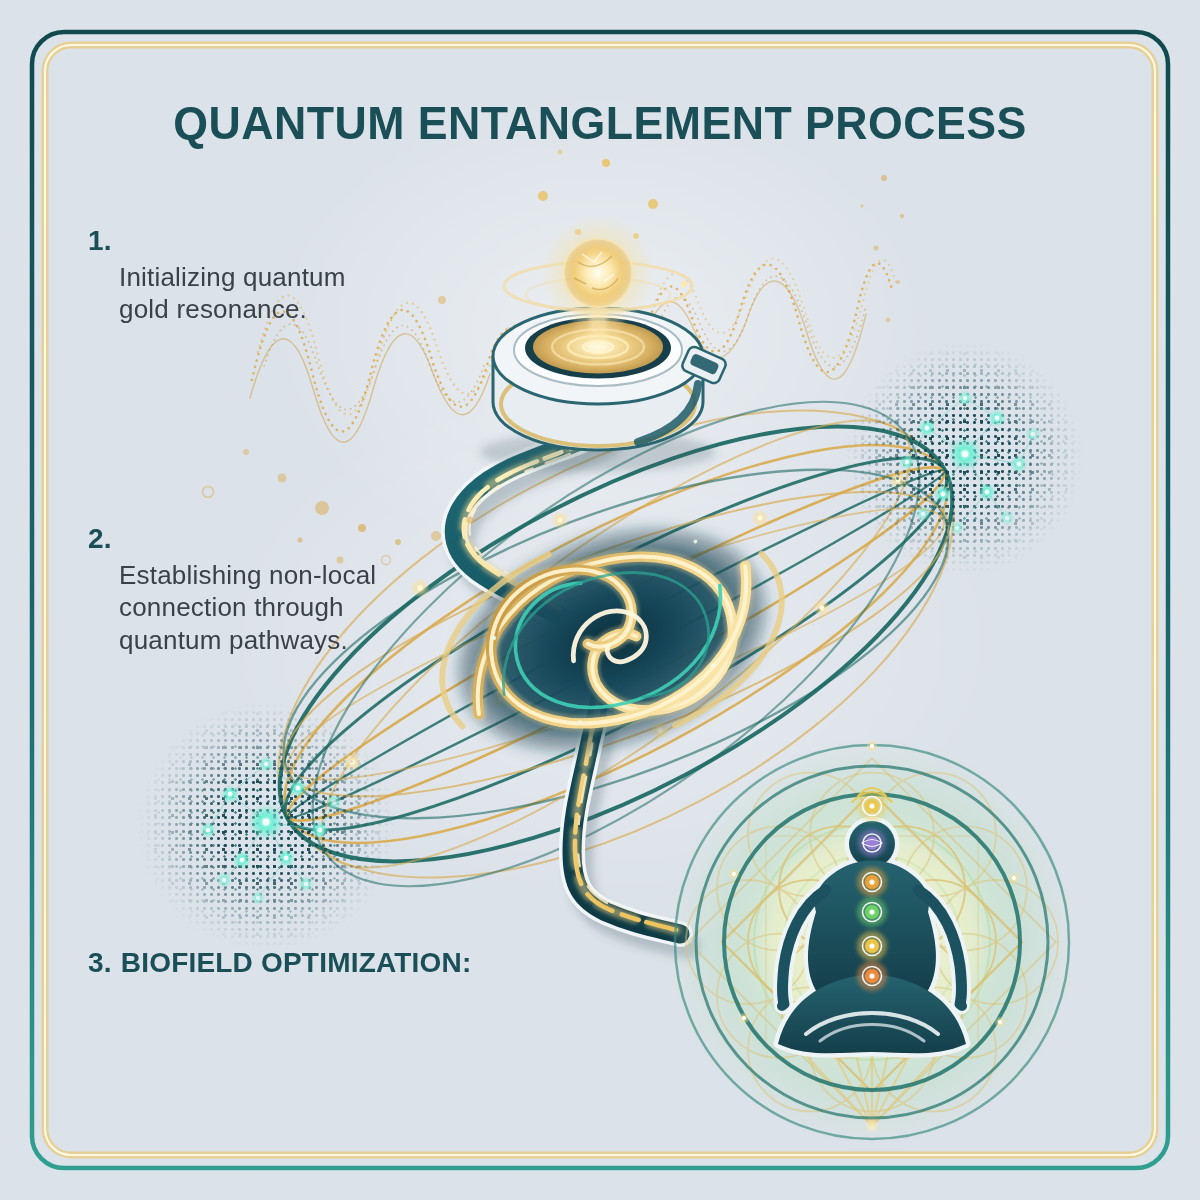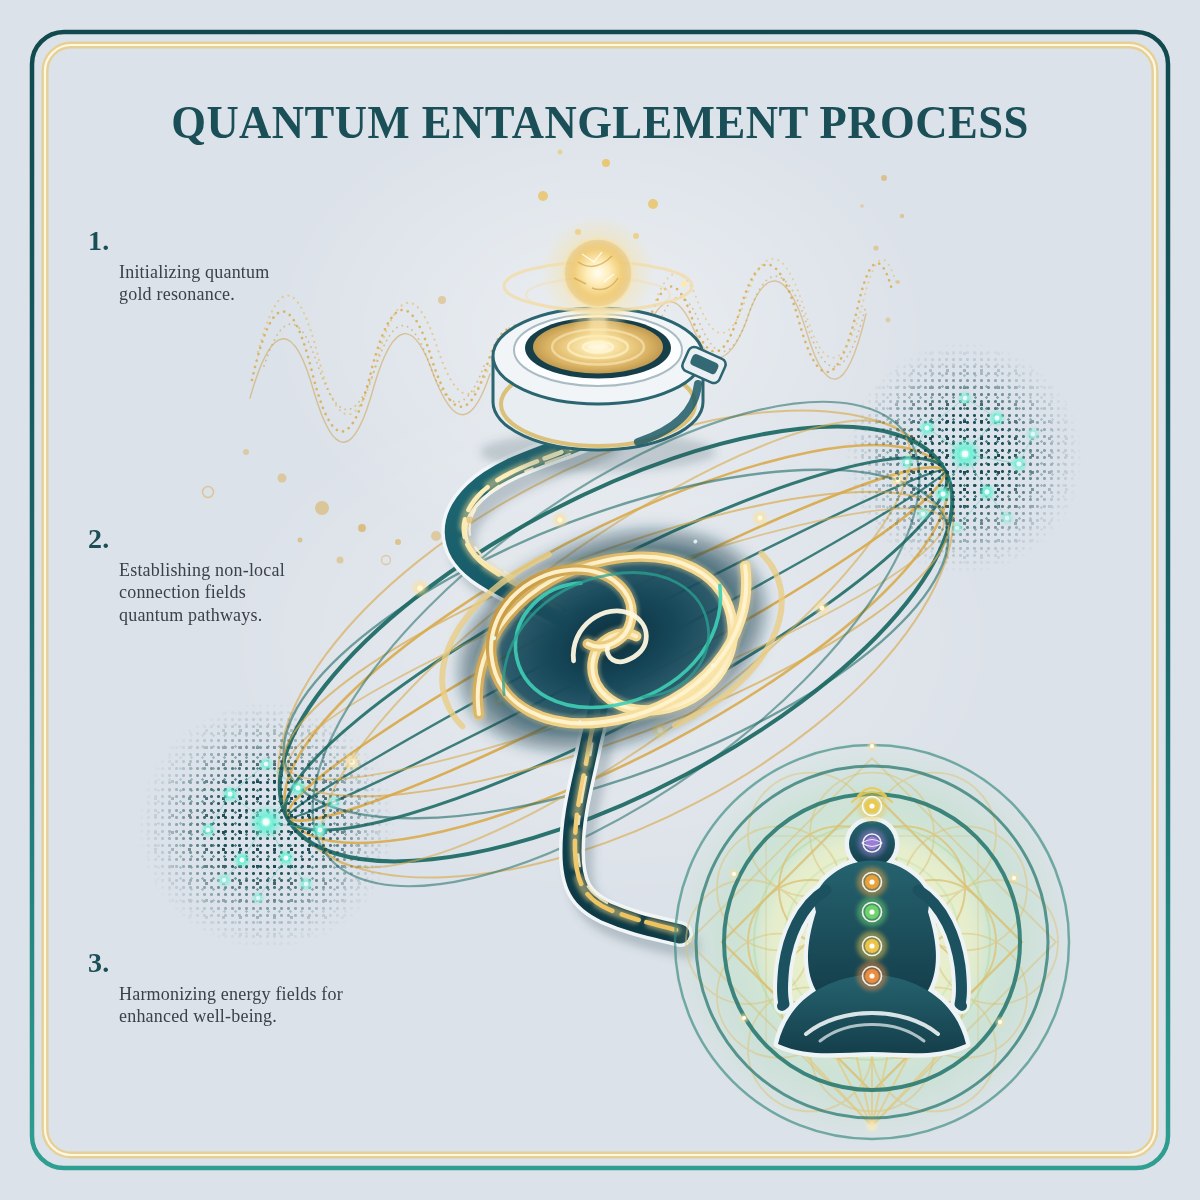--- a/index.html
+++ b/index.html
@@ -1,37 +1,37 @@
 <!DOCTYPE html>
 <html style="--background: #dce2e9; --frame-teal: #1a5f63; --frame-gold: #e7d49c; --heading-teal: #1b4f57; --body-text: #3b4149; --gold: #d9ab4e; --gold-light: #f3e3b0; --teal-line: #1f6b66; --teal-dark: #123f4b; --cyan-glow: #5fe8cd; --chakra-crown: #e9c94f; --chakra-third-eye: #9b7fd6; --chakra-throat: #e8a23c; --chakra-heart: #6fd06c; --chakra-solar: #ecc44a; --chakra-sacral: #ed8b3f;"><head>
 <meta charset="utf-8">
 <style>
   html,body{margin:0;padding:0;}
   body{
     width:1200px;height:1200px;position:relative;overflow:hidden;
     background:var(--background,#dce2e9);
     font-family:"Liberation Sans",sans-serif;
   }
-  .stage{position:absolute;inset:0;font-family:Liberation Serif, serif;}
+  .stage{position:absolute;inset:0;}
   svg.art{position:absolute;left:0;top:0;z-index:3;}
   
   .title{
     position:absolute;top:64px;left:0;width:100%;text-align:center;z-index:6;
     font-weight:700;font-size:47px;letter-spacing:.5px;
     color:var(--heading-teal,#1b4f57);
     transform:scaleX(.95);
   }
   .step{position:absolute;z-index:6;width:520px;}
   .step-head{
     display:flex;gap:9px;font-weight:700;font-size:28px;line-height:1.22;
     color:var(--heading-teal,#1b4f57);white-space:pre-line;letter-spacing:.2px;
   }
   .step-num{flex:0 0 auto;}
   .step-body{
-    margin-left:31px;margin-top:3px;font-size:18px;line-height:1.24;
+    margin-left:31px;margin-top:3px;font-size:26px;line-height:1.24;
     color:var(--body-text,#3b4149);white-space:pre-line;letter-spacing:.2px;
   }
   #step1{left:88px;top:224px;}
   #step2{left:88px;top:522px;}
   #step3{left:88px;top:946px;}
   
   .cloud{
     position:absolute;z-index:4;border-radius:50%;
     background-image:
       radial-gradient(rgba(21,71,82,.95) 1.25px, rgba(21,71,82,0) 1.7px),
@@ -554,25 +554,24 @@
   </div>
   <div class="step-body">Initializing quantum
 gold resonance.</div>
 </div>
 
 <div class="step" id="step2">
   <div class="step-head">
     <span class="step-num">2.</span>
   </div>
   <div class="step-body">Establishing non-local
-connection fields
+connection through
 quantum pathways.</div>
 </div>
 
 <div class="step" id="step3">
   <div class="step-head">
     <span class="step-num">3.</span>
+    <span>BIOFIELD OPTIMIZATION:</span>
   </div>
-  <div class="step-body">Harmonizing energy fields for
-enhanced well-being.</div>
 </div>
 
 </div>
 
 </body></html>

